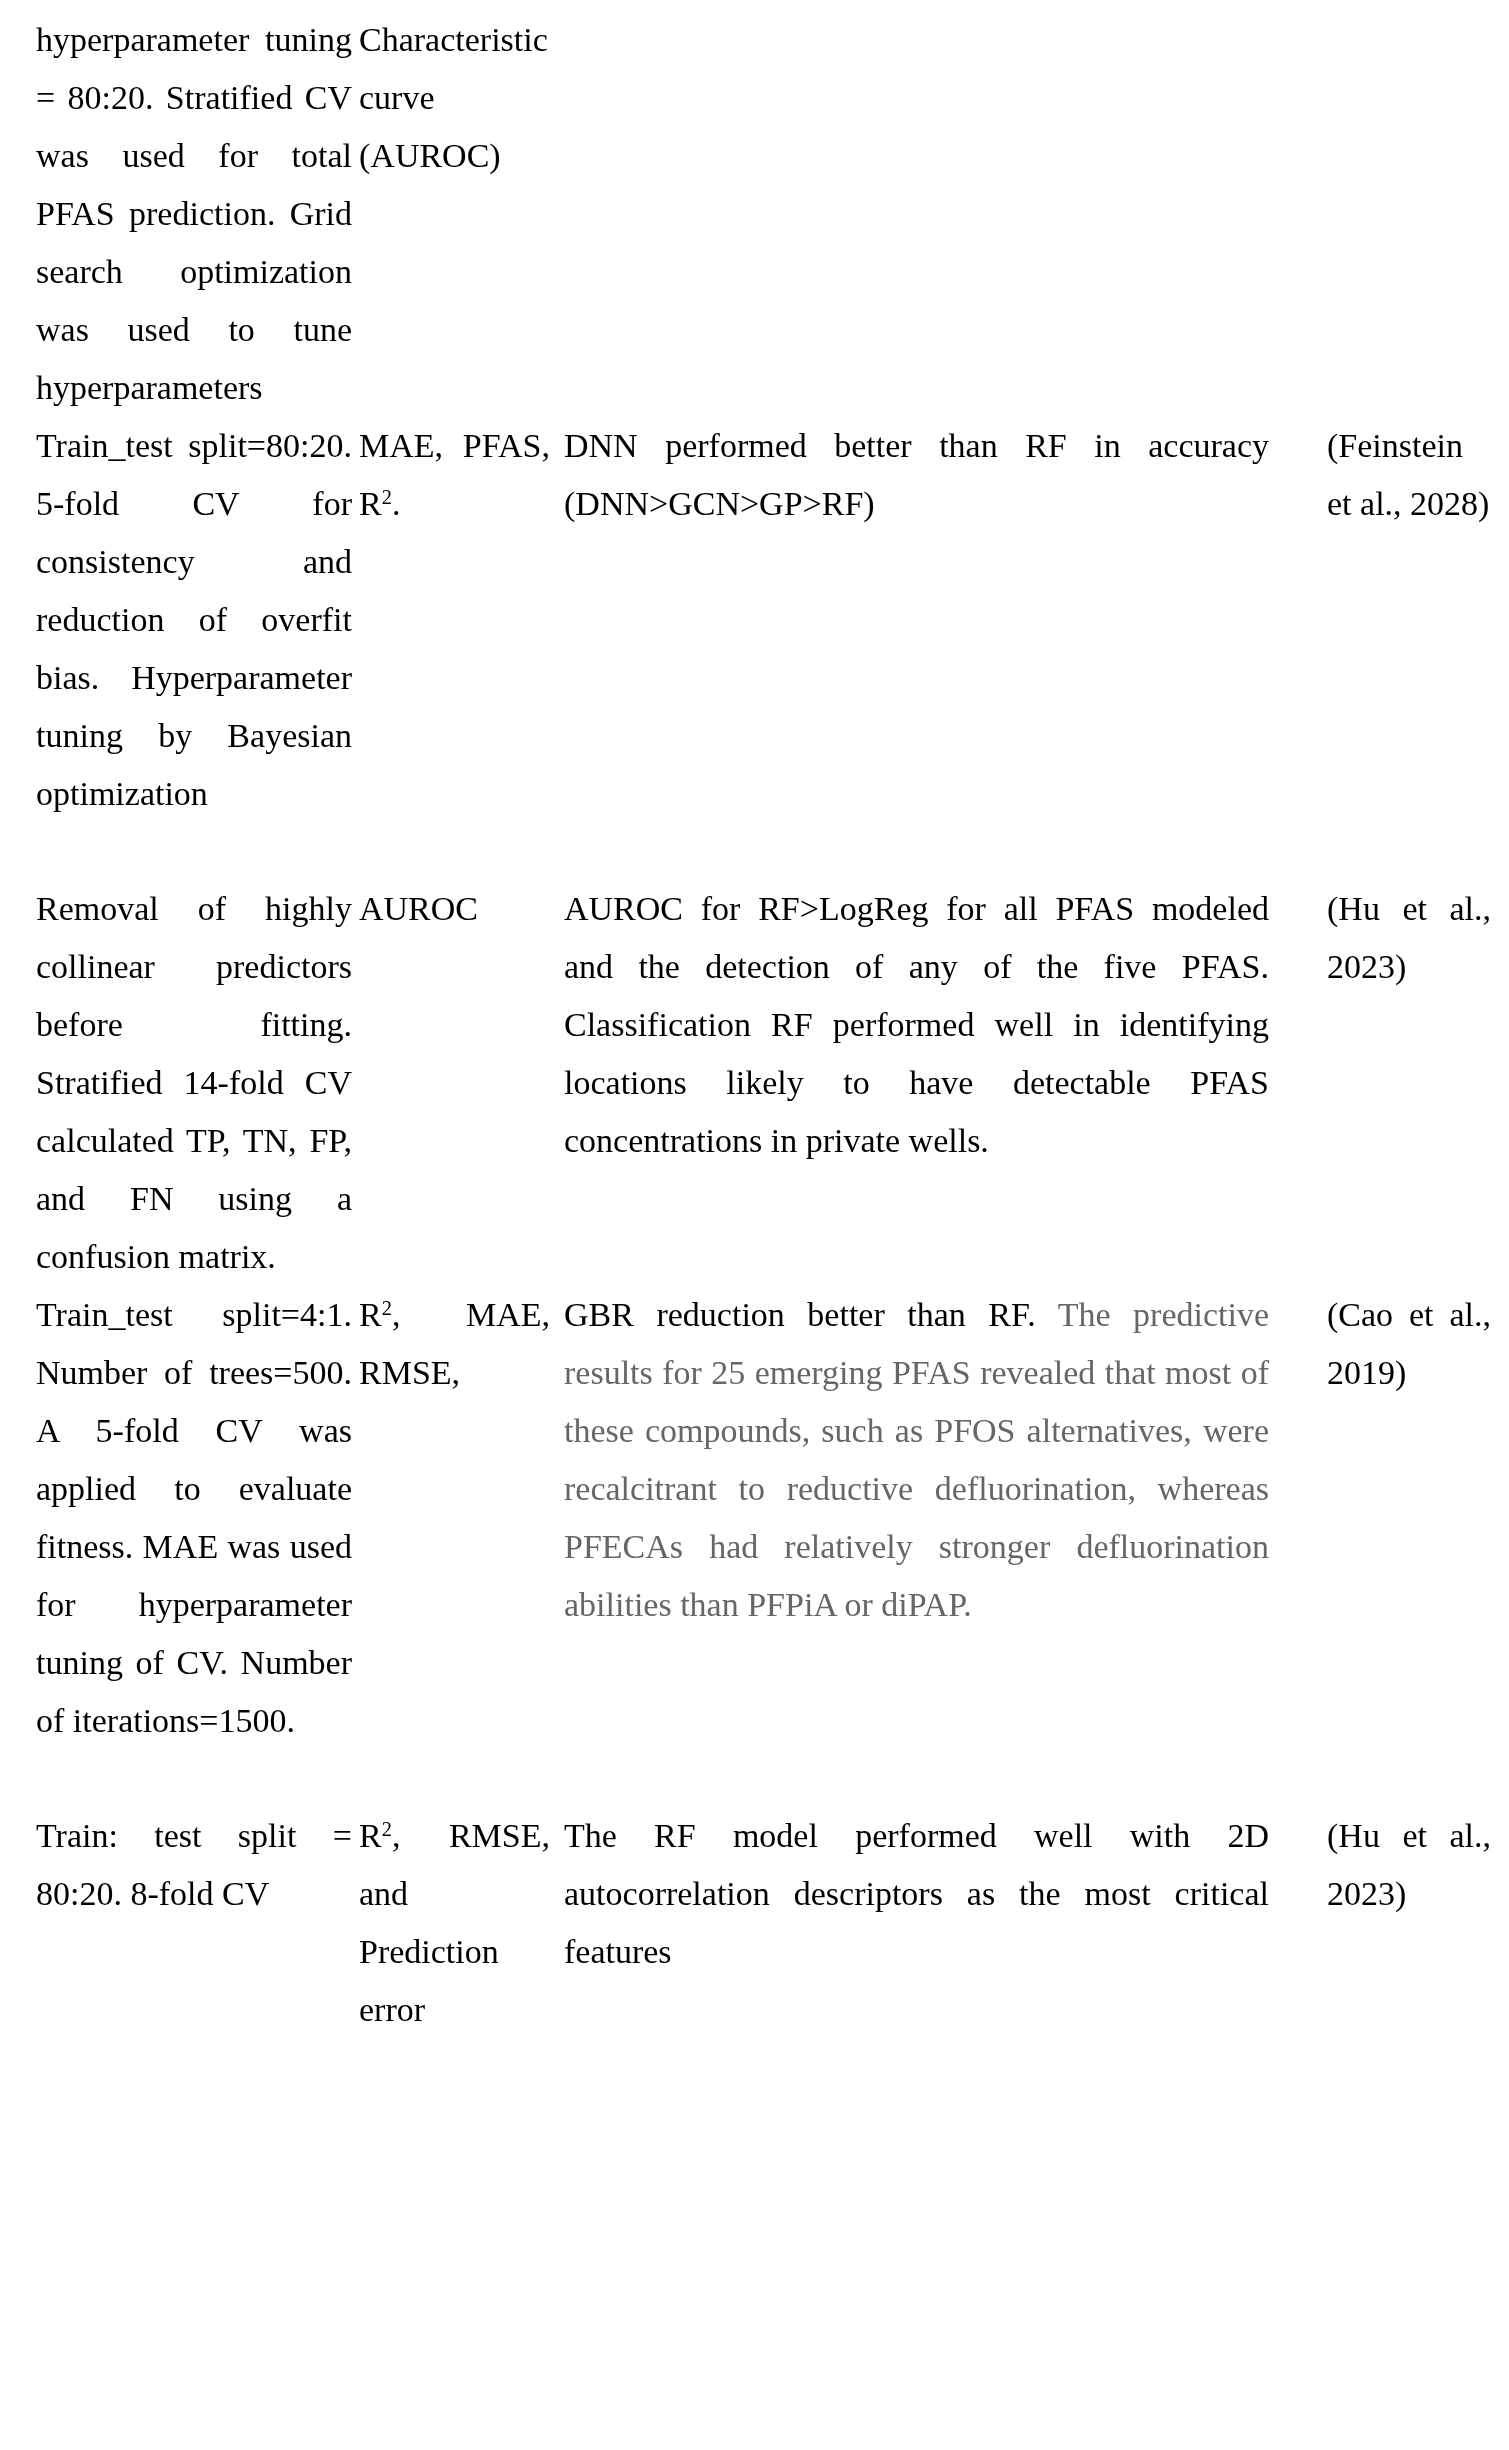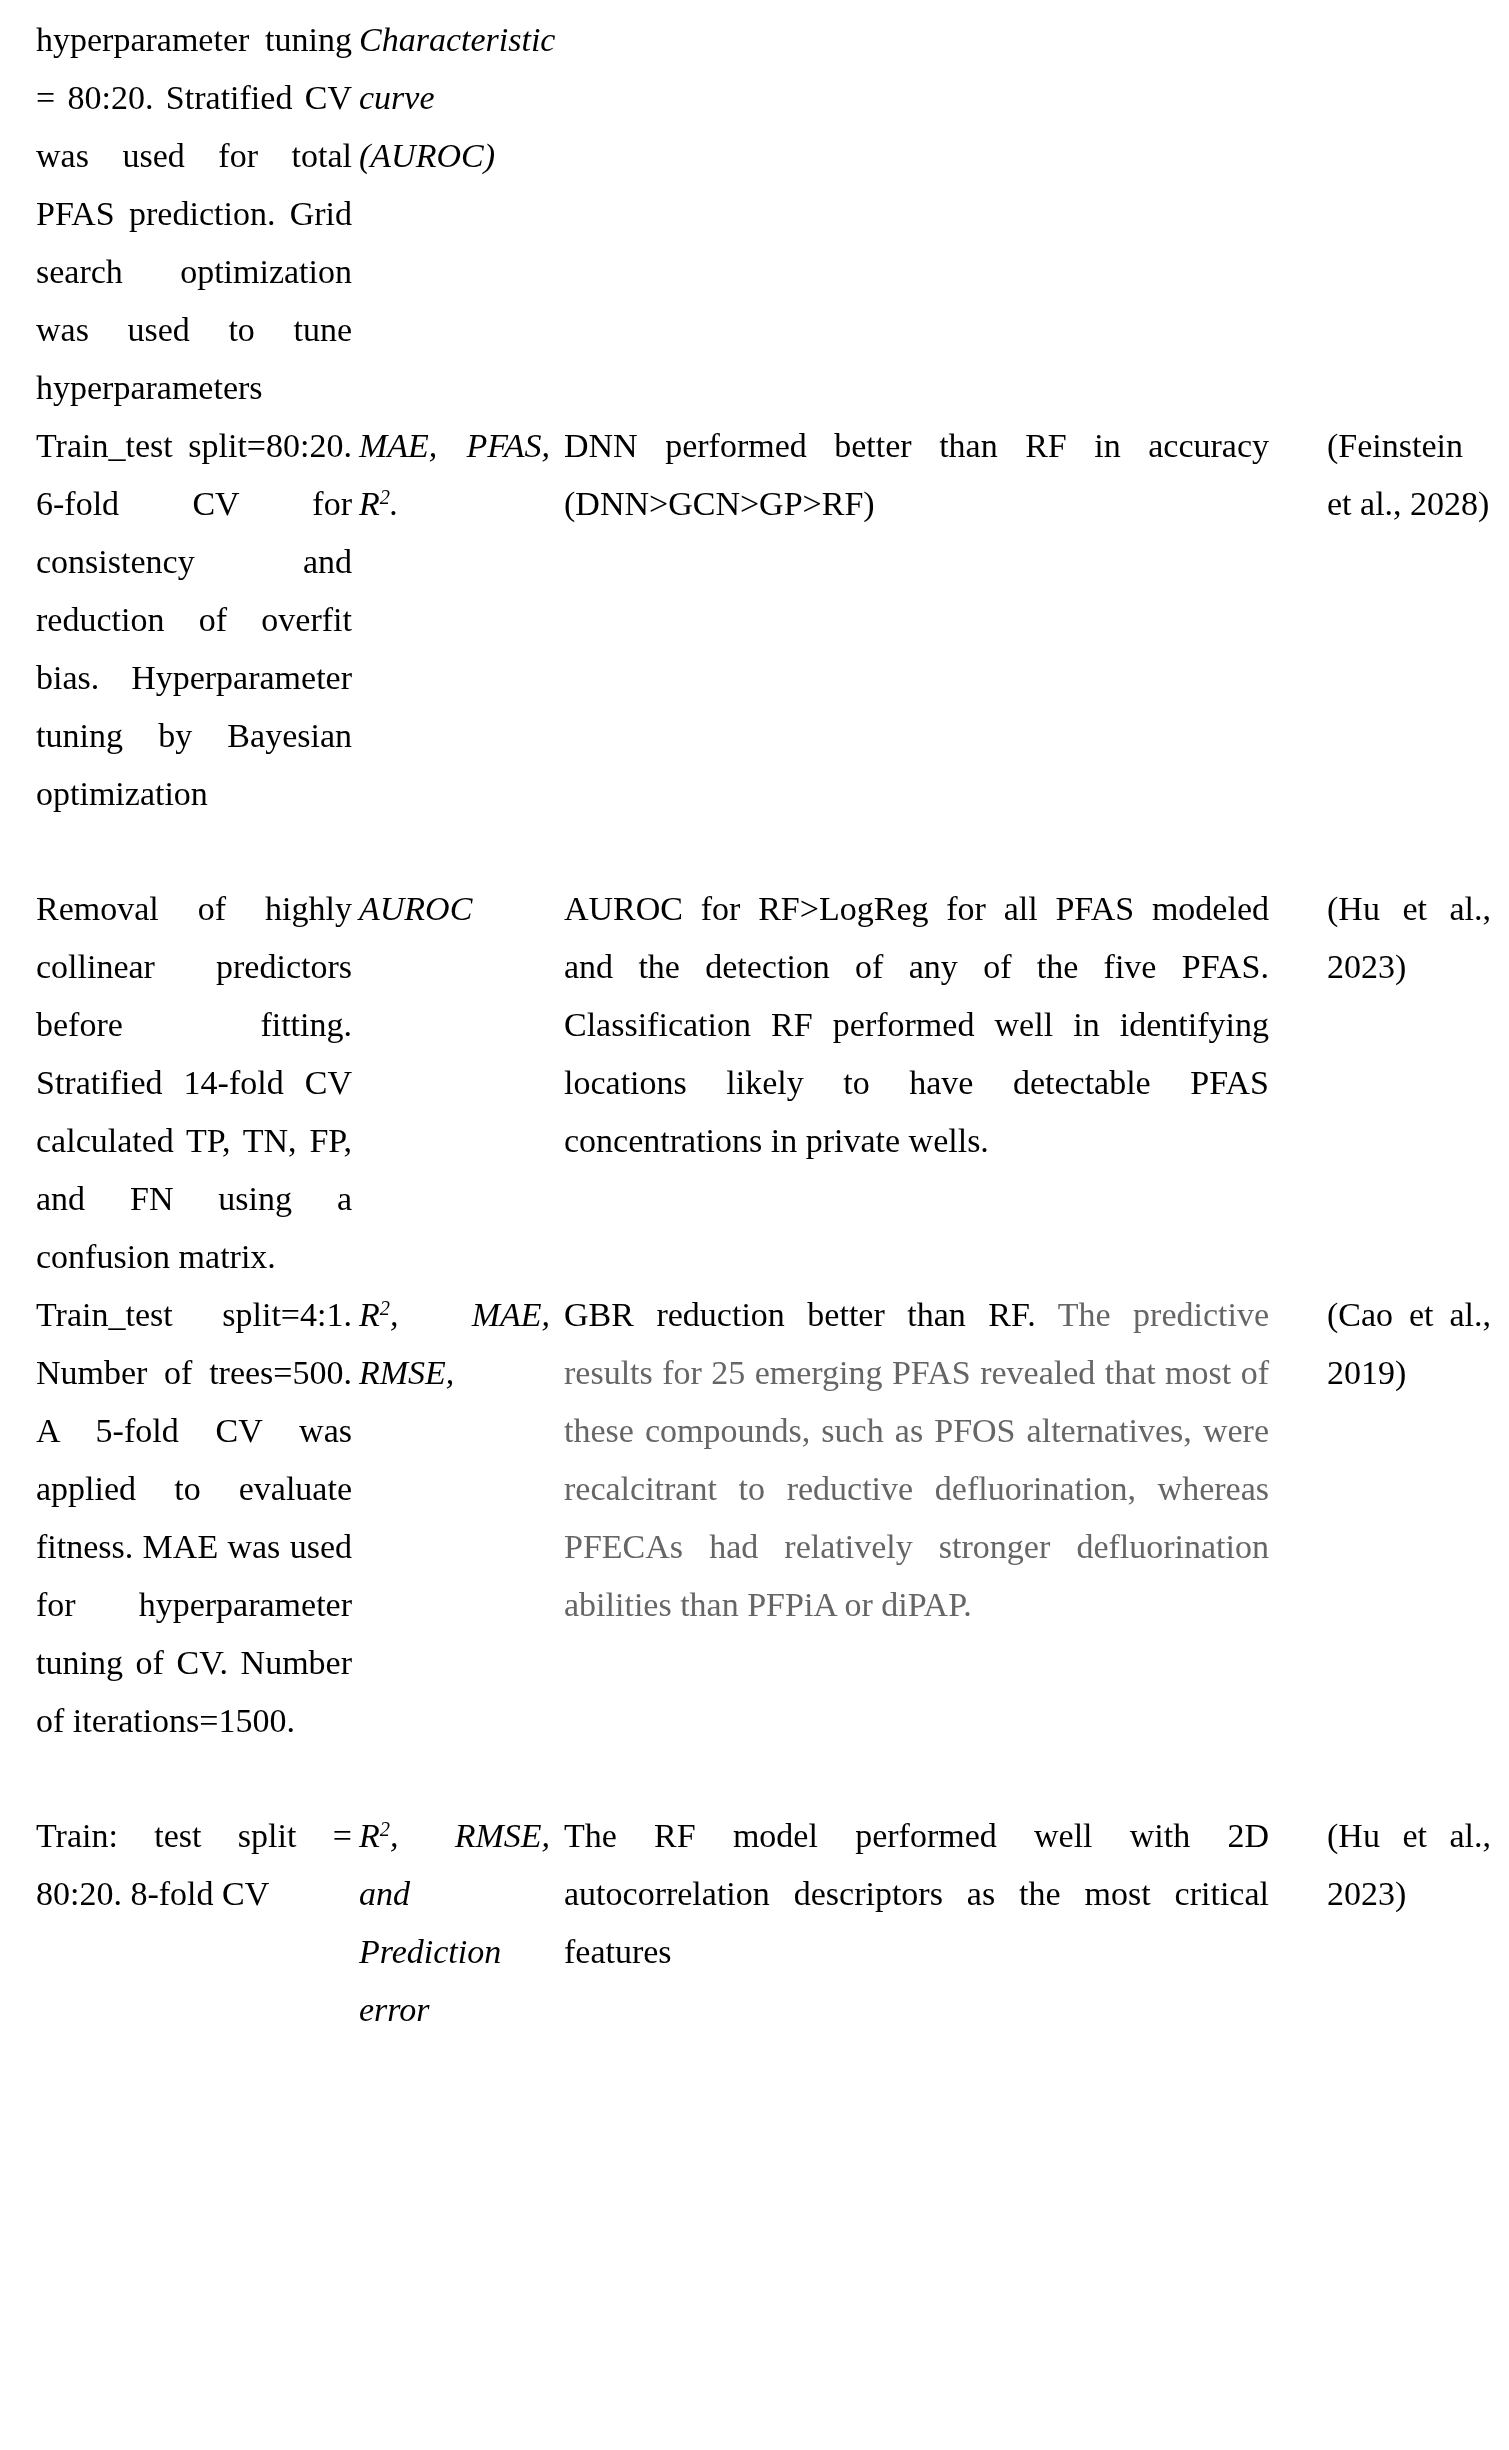--- a/index.html
+++ b/index.html
@@ -30,21 +30,21 @@
     word-break: normal;
   }
   col.c1 { width: 323px; }
   col.c2 { width: 205px; }
   col.c3 { width: 763px; }
   col.c4 { width: 164px; }
   td.col2, td.col4 { text-align: left; }
   td.col3 { padding-right: 0; font-family: Liberation Serif, serif; }
   .gray { color: #666666; }
   .cell-inner { padding-right: 7px; }
-  .col2 .cell-inner { padding-right: 14px; font-style: italic; }
+  .col2 .cell-inner { padding-right: 14px; }
   .col3 .cell-inner { padding-right: 58px; }
   tr.gap-after td { padding-bottom: 57px; }
   sup { font-size: 0.6em; line-height: 0; vertical-align: 0.55em; }
 </style>
 </head>
 <body>
 
 <div class="page">
   <table class="review">
     <colgroup>
@@ -65,21 +65,21 @@
         <td class="col3">
           <div class="cell-inner"></div>
         </td>
         <td class="col4">
           <div></div>
         </td>
       </tr>
 
       <tr class="gap-after">
         <td class="col1">
-          <div class="cell-inner">Train_test split=80:20. 6-fold CV for consistency and reduction of overfit bias. Hyperparameter tuning by Bayesian optimization</div>
+          <div class="cell-inner">Train_test split=80:20. 5-fold CV for consistency and reduction of overfit bias. Hyperparameter tuning by Bayesian optimization</div>
         </td>
         <td class="col2">
           <div class="cell-inner"><span>MAE, PFAS, R</span><sup>2</sup><span>.</span></div>
         </td>
         <td class="col3">
           <div class="cell-inner">DNN performed better than RF in accuracy (DNN&gt;GCN&gt;GP&gt;RF)</div>
         </td>
         <td class="col4">
           <div>(Feinstein et al., 2028)</div>
         </td>

